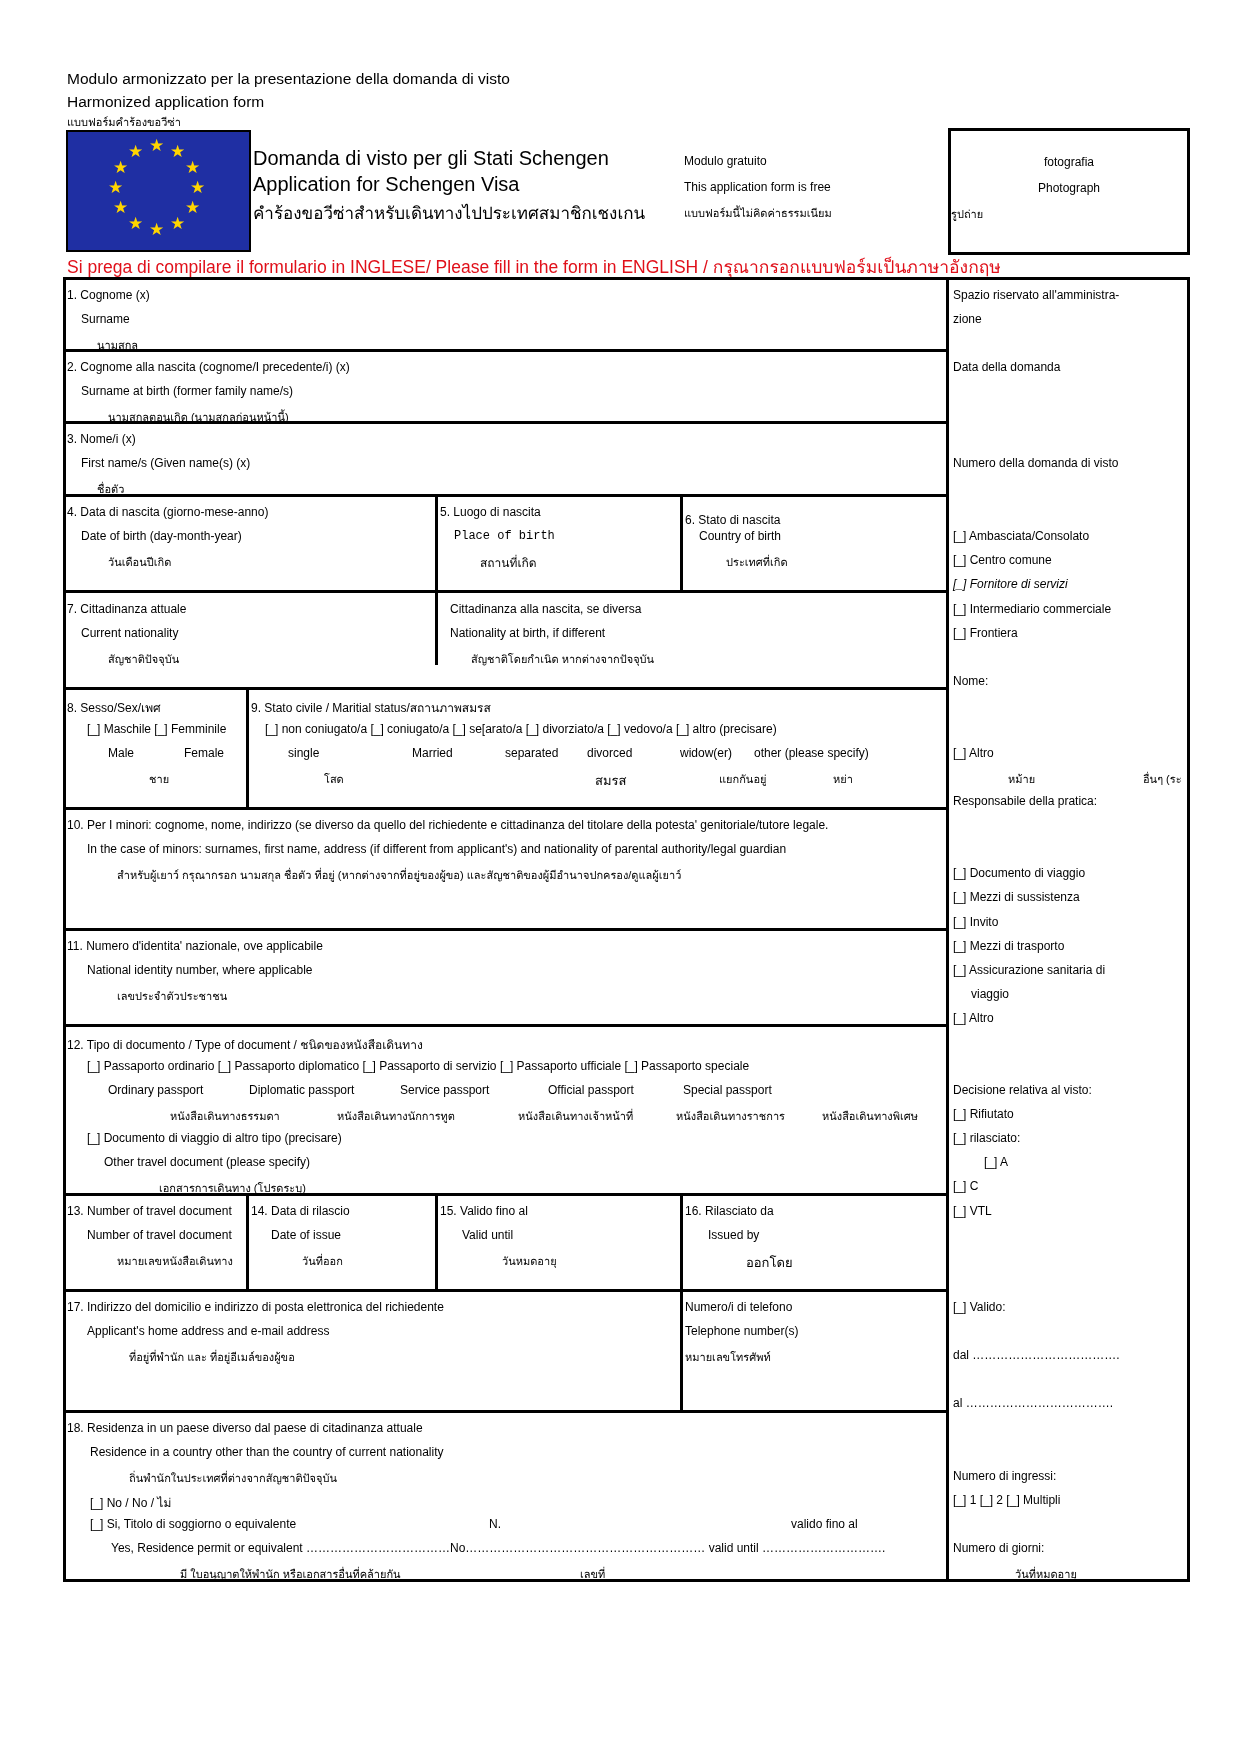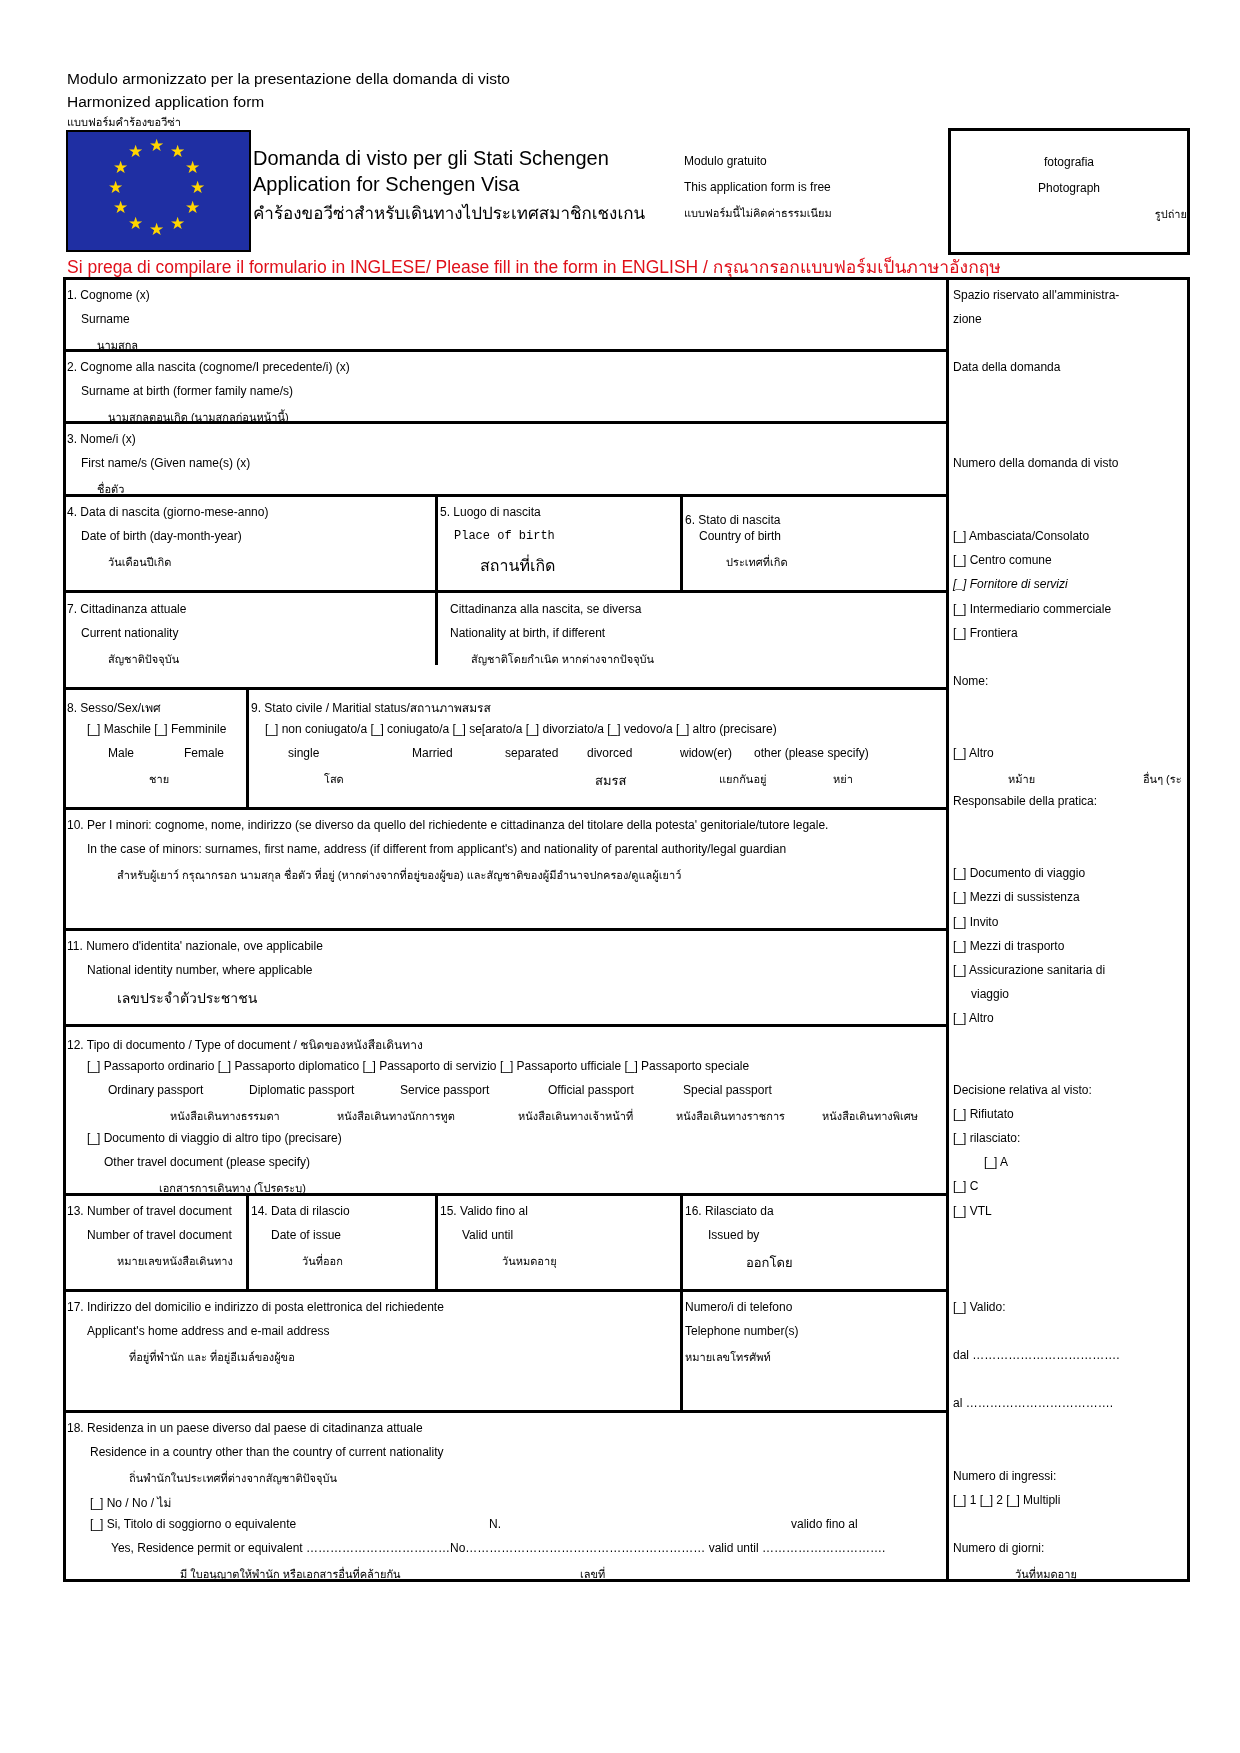--- a/index.html
+++ b/index.html
@@ -41,21 +41,21 @@
 <div class="abs big" style="left:253px;top:173px;">Application for Schengen Visa</div>
 <div class="abs" style="left:253px;top:199px;font-size:17px;">คำร้องขอวีซ่าสำหรับเดินทางไปประเทศสมาชิกเชงเกน</div>
 
 <div class="abs t11" style="left:684px;top:154px;">Modulo gratuito</div>
 <div class="abs t11" style="left:684px;top:180px;">This application form is free</div>
 <div class="abs t11" style="left:684px;top:204px;font-size:11px;">แบบฟอร์มนี้ไม่คิดค่าธรรมเนียม</div>
 
 <div class="box" style="left:948px;top:128px;width:242px;height:127px;">
   <div class="abs t11" style="left:0;width:236px;text-align:center;top:24px;">fotografia</div>
   <div class="abs t11" style="left:0;width:236px;text-align:center;top:50px;">Photograph</div>
-  <div class="abs t11" style="left:0;width:236px;text-align:right;top:74px;font-size:11px;">รูปถ่าย</div>
+  <div class="abs t11" style="left:0;width:236px;text-align:left;top:74px;font-size:11px;">รูปถ่าย</div>
 </div>
 
 <div class="abs red" style="left:67px;top:253px;">Si prega di compilare il formulario in INGLESE/ Please fill in the form in ENGLISH / กรุณากรอกแบบฟอร์มเป็นภาษาอังกฤษ</div>
 
 <div class="box" style="left:63px;top:277px;width:1127px;height:1305px;"></div>
 <div class="vl" style="left:946px;top:277px;height:1305px;"></div>
 
 <div class="hl" style="left:63px;top:349px;width:884px;"></div>
 <div class="hl" style="left:63px;top:421px;width:884px;"></div>
 <div class="hl" style="left:63px;top:494px;width:884px;"></div>
@@ -95,21 +95,21 @@
 </div>
 
 <div>
   <div class="abs t11" style="left:67px;top:505px;">4. Data di nascita (giorno-mese-anno)</div>
   <div class="abs t11" style="left:81px;top:529px;">Date of birth (day-month-year)</div>
   <div class="abs t11" style="left:108px;top:553px;font-size:11px;">วันเดือนปีเกิด</div>
 </div>
 <div>
   <div class="abs t11" style="left:440px;top:505px;">5. Luogo di nascita</div>
   <div class="abs t11" style="left:454px;top:529px;font-family:Liberation Mono, monospace;">Place of birth</div>
-  <div class="abs t11" style="left:480px;top:553px;font-size:16px;">สถานที่เกิด</div>
+  <div class="abs t11" style="left:480px;top:553px;font-size:12px;">สถานที่เกิด</div>
 </div>
 <div>
   <div class="abs t11" style="left:685px;top:513px;">6. Stato di nascita</div>
   <div class="abs t11" style="left:699px;top:529px;">Country of birth</div>
   <div class="abs t11" style="left:726px;top:553px;font-size:11px;">ประเทศที่เกิด</div>
 </div>
 
 <div>
   <div class="abs t11" style="left:67px;top:602px;">7. Cittadinanza attuale</div>
   <div class="abs t11" style="left:81px;top:626px;">Current nationality</div>
@@ -148,21 +148,21 @@
 
 <div>
   <div class="abs t11" style="left:67px;top:818px;">10. Per I minori: cognome, nome, indirizzo (se diverso da quello del richiedente e cittadinanza del titolare della potesta' genitoriale/tutore legale.</div>
   <div class="abs t11" style="left:87px;top:842px;">In the case of minors: surnames, first name, address (if different from applicant's) and nationality of parental authority/legal guardian</div>
   <div class="abs t11" style="left:117px;top:866px;font-size:11px;">สำหรับผู้เยาว์   กรุณากรอก   นามสกุล   ชื่อตัว   ที่อยู่   (หากต่างจากที่อยู่ของผู้ขอ) และสัญชาติของผู้มีอำนาจปกครอง/ดูแลผู้เยาว์</div>
 </div>
 
 <div>
   <div class="abs t11" style="left:67px;top:939px;">11. Numero d'identita' nazionale, ove applicabile</div>
   <div class="abs t11" style="left:87px;top:963px;">National identity number, where applicable</div>
-  <div class="abs t11" style="left:117px;top:987px;font-size:14px;">เลขประจำตัวประชาชน</div>
+  <div class="abs t11" style="left:117px;top:987px;font-size:11px;">เลขประจำตัวประชาชน</div>
 </div>
 
 <div>
   <div class="abs t11" style="left:67px;top:1035px;">12. Tipo di documento / Type of document / ชนิดของหนังสือเดินทาง</div>
   <div class="abs t11" style="left:87px;top:1059px;">[_] Passaporto ordinario [_] Passaporto diplomatico [_] Passaporto di servizio [_] Passaporto ufficiale [_] Passaporto speciale</div>
   <div class="abs t11" style="left:108px;top:1083px;">Ordinary passport</div>
   <div class="abs t11" style="left:249px;top:1083px;">Diplomatic passport</div>
   <div class="abs t11" style="left:400px;top:1083px;">Service passport</div>
   <div class="abs t11" style="left:548px;top:1083px;">Official passport</div>
   <div class="abs t11" style="left:683px;top:1083px;">Special passport</div>

